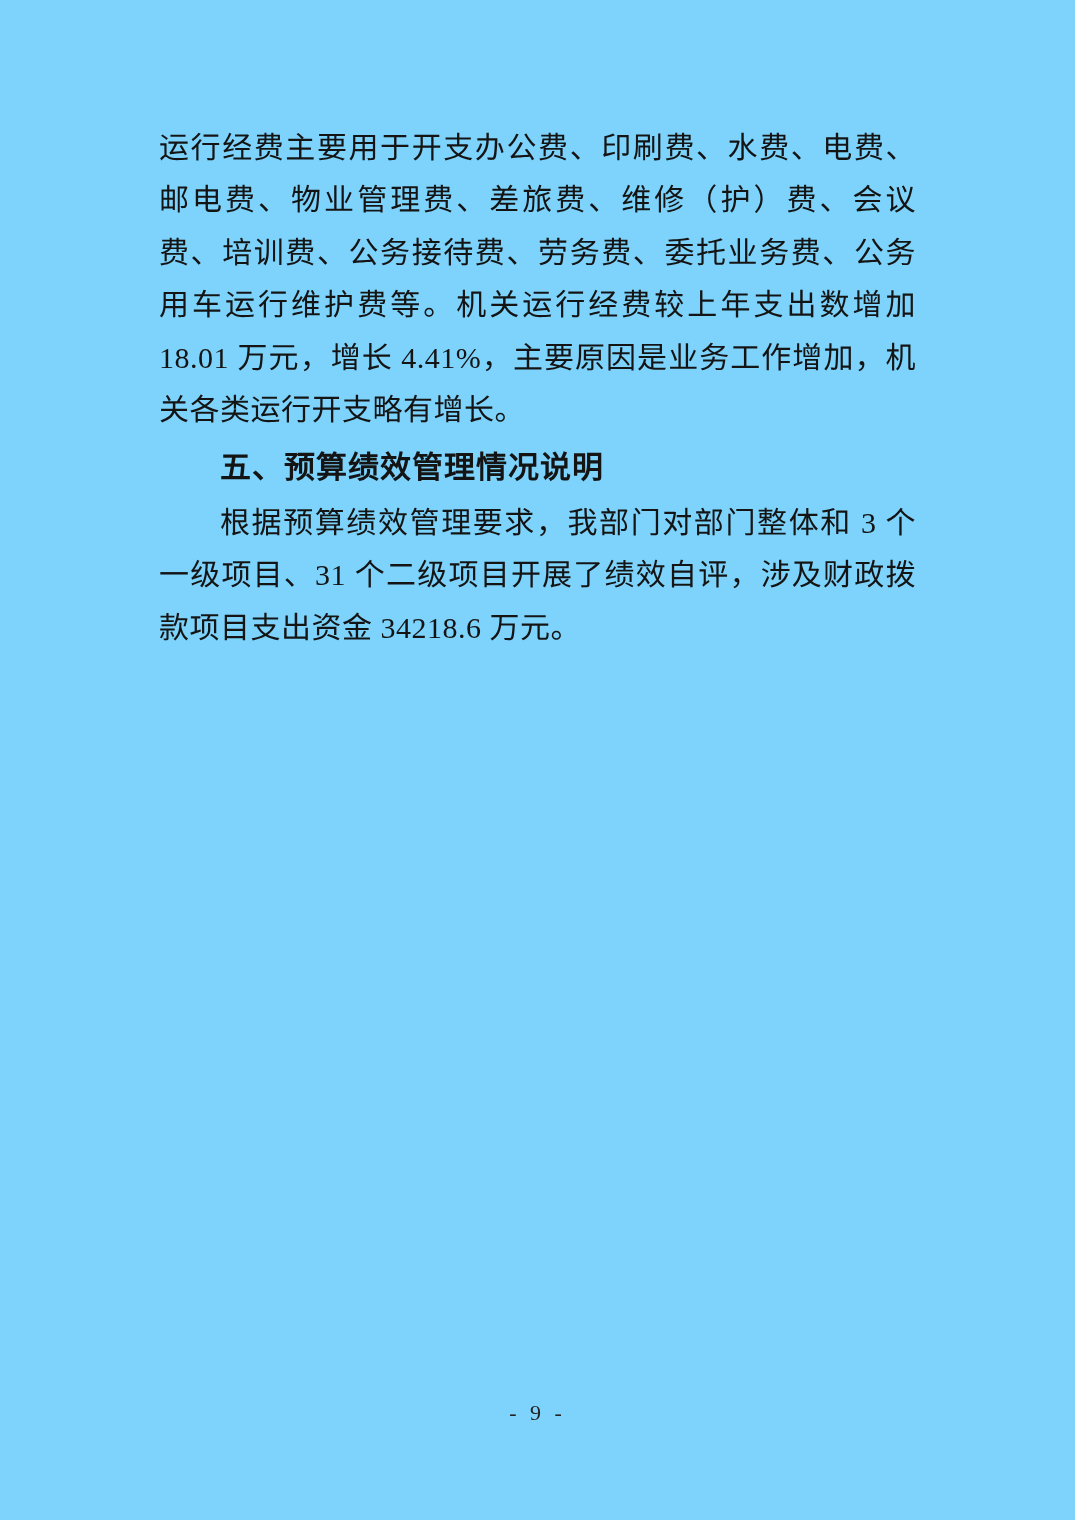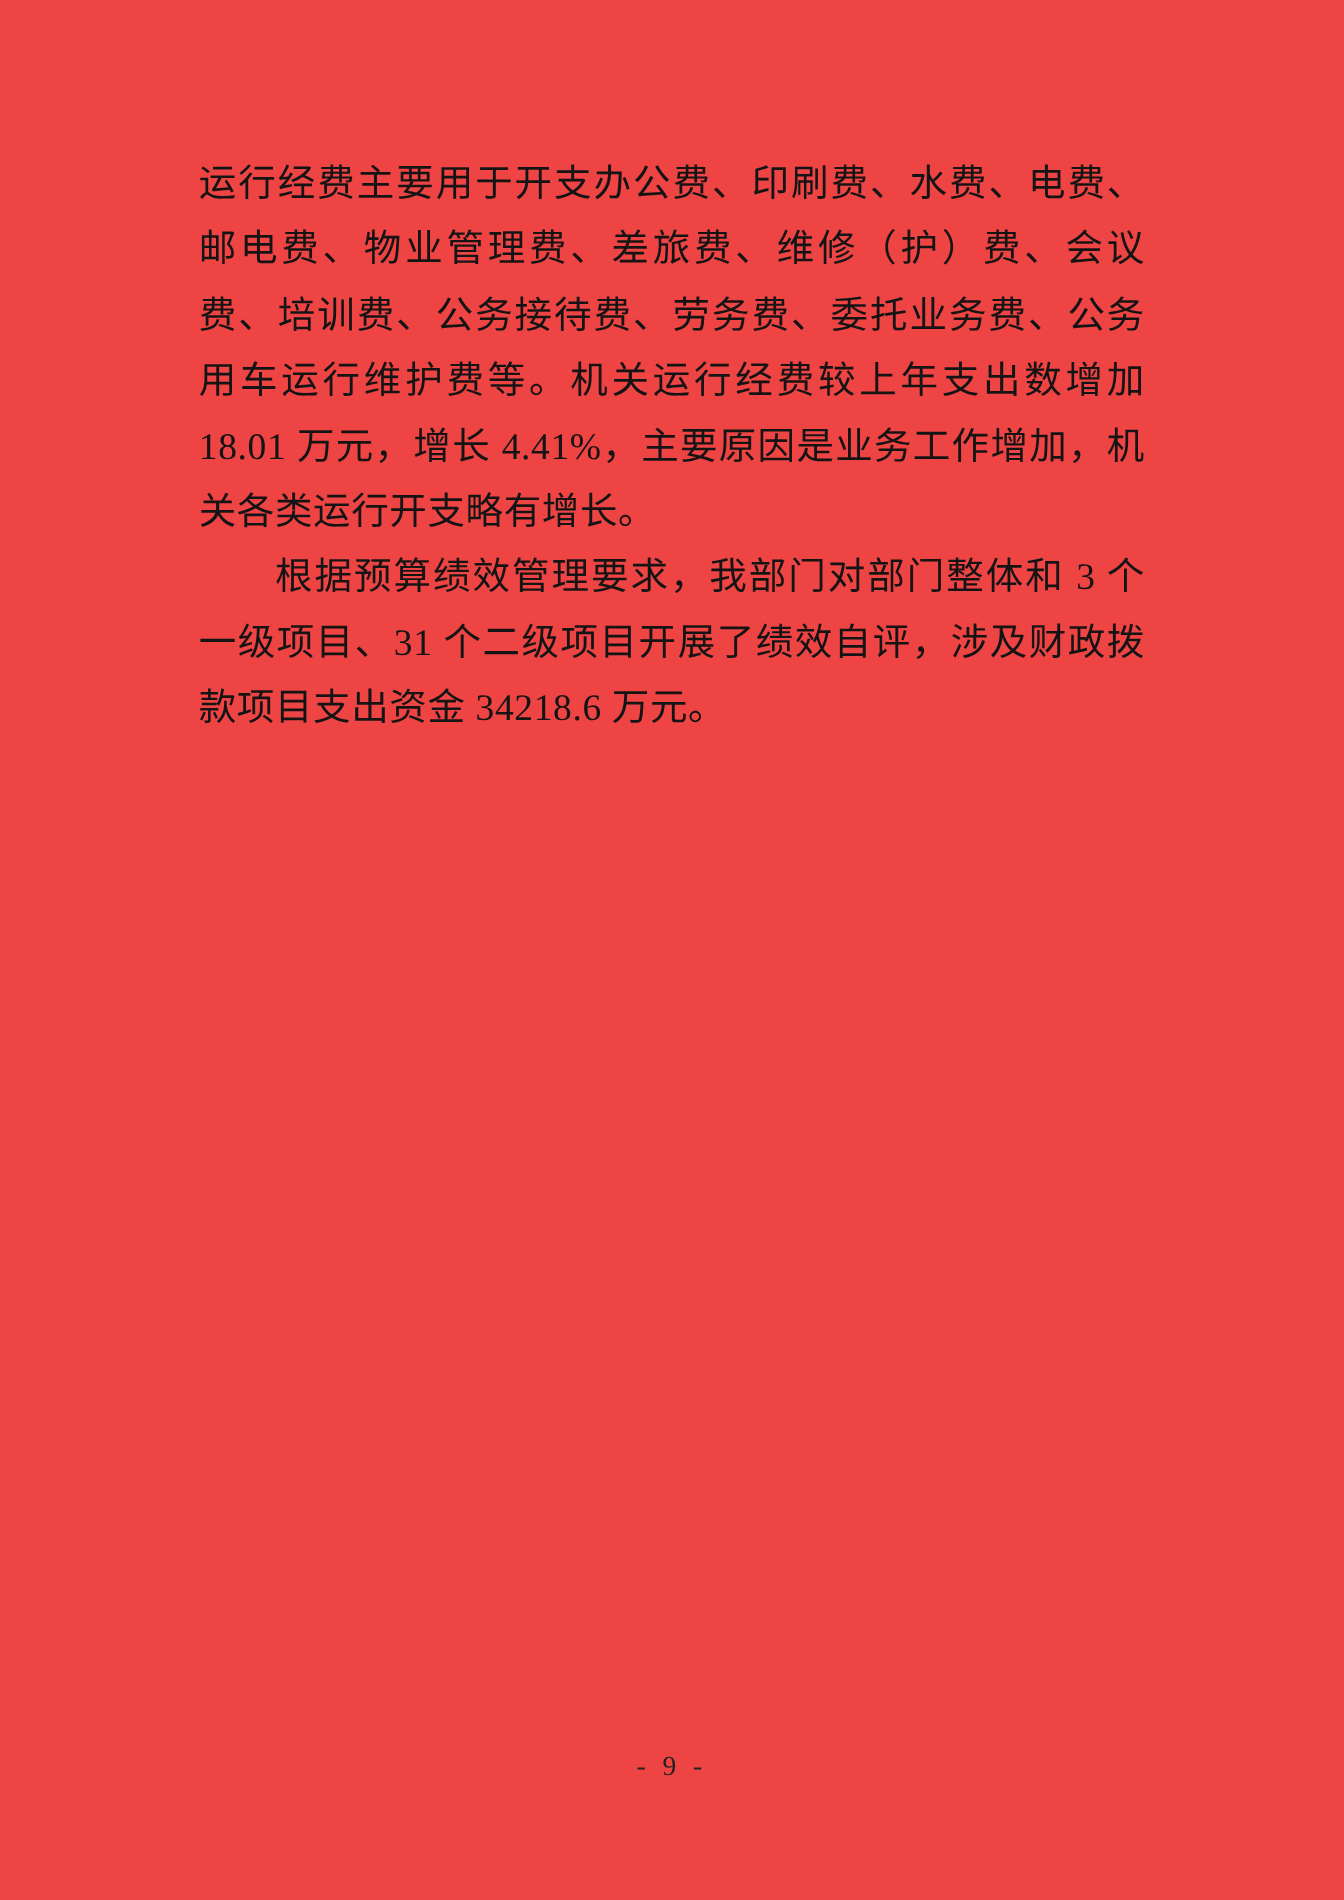--- a/index.html
+++ b/index.html
@@ -4,21 +4,21 @@
 <style>
   html, body {
     margin: 0;
     padding: 0;
     background: #ffffff;
   }
   .page {
     position: relative;
     width: 1075px;
     height: 1520px;
-    background: #ef4444;
+    background: #7dd3fc;
     color: #141414;
     font-family: "Liberation Serif", "DejaVu Serif", serif;
     overflow: hidden;
   }
   .content {
     position: absolute;
     left: 159px;
     top: 122px;
     width: 757px;
   }
@@ -70,20 +70,21 @@
 
 <div class="page">
   <div class="content">
 
     <p class="para">运行经费主要用于开支办公费、印刷费、水费、电费、邮电费、物业管理费、差旅费、维修（护）费、会议费、培训费、公务接待费、劳务费、委托业务费、公务用车运行维护费等。机关运行经费较上年支出数增加 18.01 万元，增长 4.41%，主要原因是业务工作增加，机关各类运行开支略有增长。</p>
 
 
 
 
 
+    <h2 class="heading-hei">五、预算绩效管理情况说明</h2>
 
 
     <p class="para indent">根据预算绩效管理要求，我部门对部门整体和 3 个一级项目、31 个二级项目开展了绩效自评，涉及财政拨款项目支出资金 34218.6 万元。</p>
 
   </div>
 
   <div class="page-footer">- 9 -</div>
 </div>
 
 </body></html>

